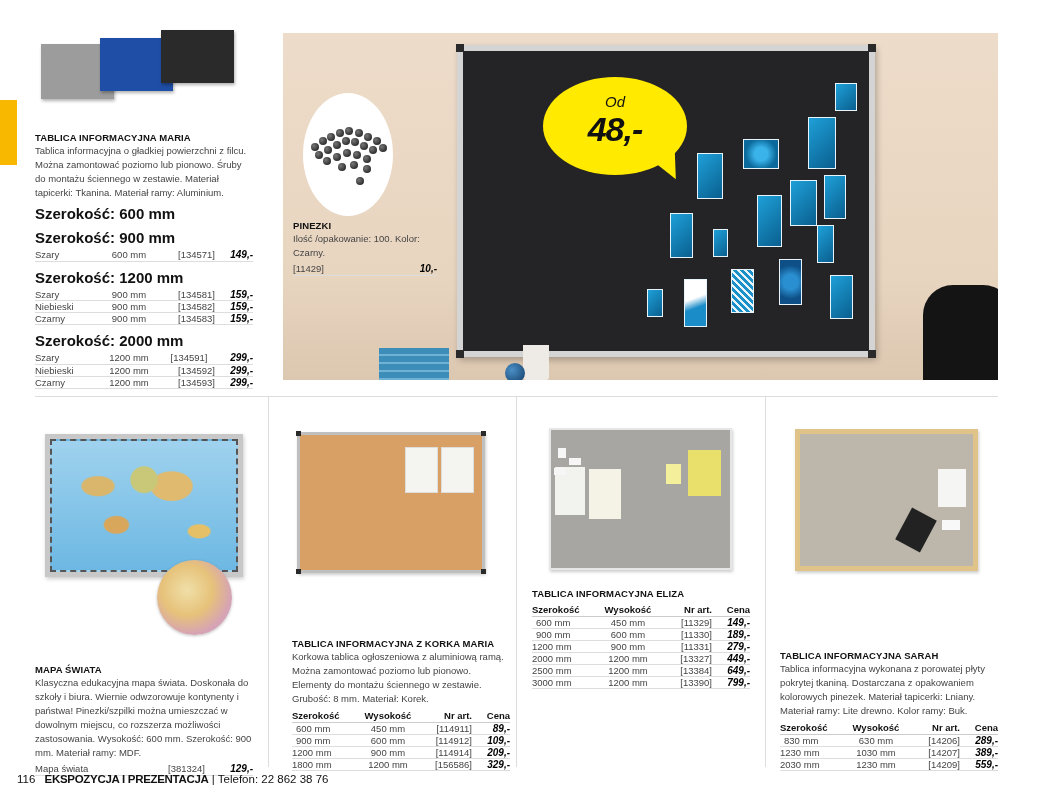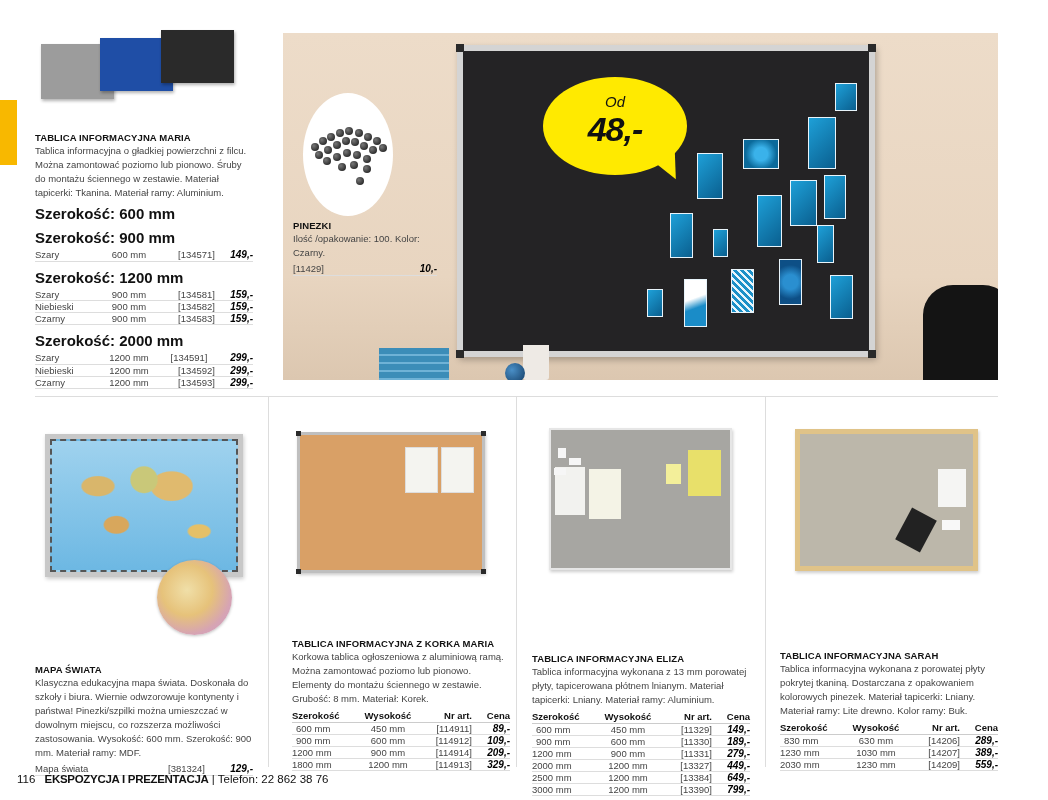--- a/index.html
+++ b/index.html
@@ -283,40 +283,39 @@
     </tr>
     <tr>
       <td>1200 mm</td>
       <td class="c">900 mm</td>
       <td class="r">[114914]</td>
       <td class="price">209,-</td>
     </tr>
     <tr>
       <td>1800 mm</td>
       <td class="c">1200 mm</td>
-      <td class="r">[114913]</td>
+      <td class="r">[156586]</td>
       <td class="price">329,-</td>
     </tr>
   </tbody>
     </table>
 </div>
 
 <div class="abs eliza">
   <div class="note" style="left:4px; top:37px; width:30px; height:48px; background:#f2f2ef;"></div>
   <div class="note" style="left:38px; top:39px; width:32px; height:50px; background:#f4f3e6;"></div>
   <div class="note" style="left:115px; top:34px; width:15px; height:20px; background:#f3ef9a;"></div>
   <div class="note" style="left:137px; top:20px; width:33px; height:46px; background:#e8e06a;"></div>
   <div class="note" style="left:7px; top:18px; width:8px; height:10px; background:#f6f6f6;"></div>
   <div class="note" style="left:18px; top:28px; width:12px; height:7px; background:#f6f6f6;"></div>
   <div class="note" style="left:3px; top:38px; width:12px; height:7px; background:#f6f6f6;"></div>
 </div>
 
-<div class="abs" style="left:532px; top:653px; width:220px;">
+<div class="abs" style="left:532px; top:588px; width:220px;">
   <div class="p-title">TABLICA INFORMACYJNA ELIZA</div>
-  <div class="p-desc" style="width:220px;">Tablica informacyjna wykonana z 13 mm porowatej płyty, tapicerowana płótnem lnianym. Materiał tapicerki: Lniany. Materiał ramy: Aluminium.</div>
   <table class="spec" style="width:218px; margin-top:3px;">
     <tbody>
         <tr>
       <th style="width:62px;">Szerokość</th>
       <th class="c" style="width:68px;">Wysokość</th>
       <th class="r" style="width:50px;">Nr art.</th>
       <th class="r">Cena</th>
     </tr>
     <tr>
       <td style="padding-left:4px;">600 mm</td>

